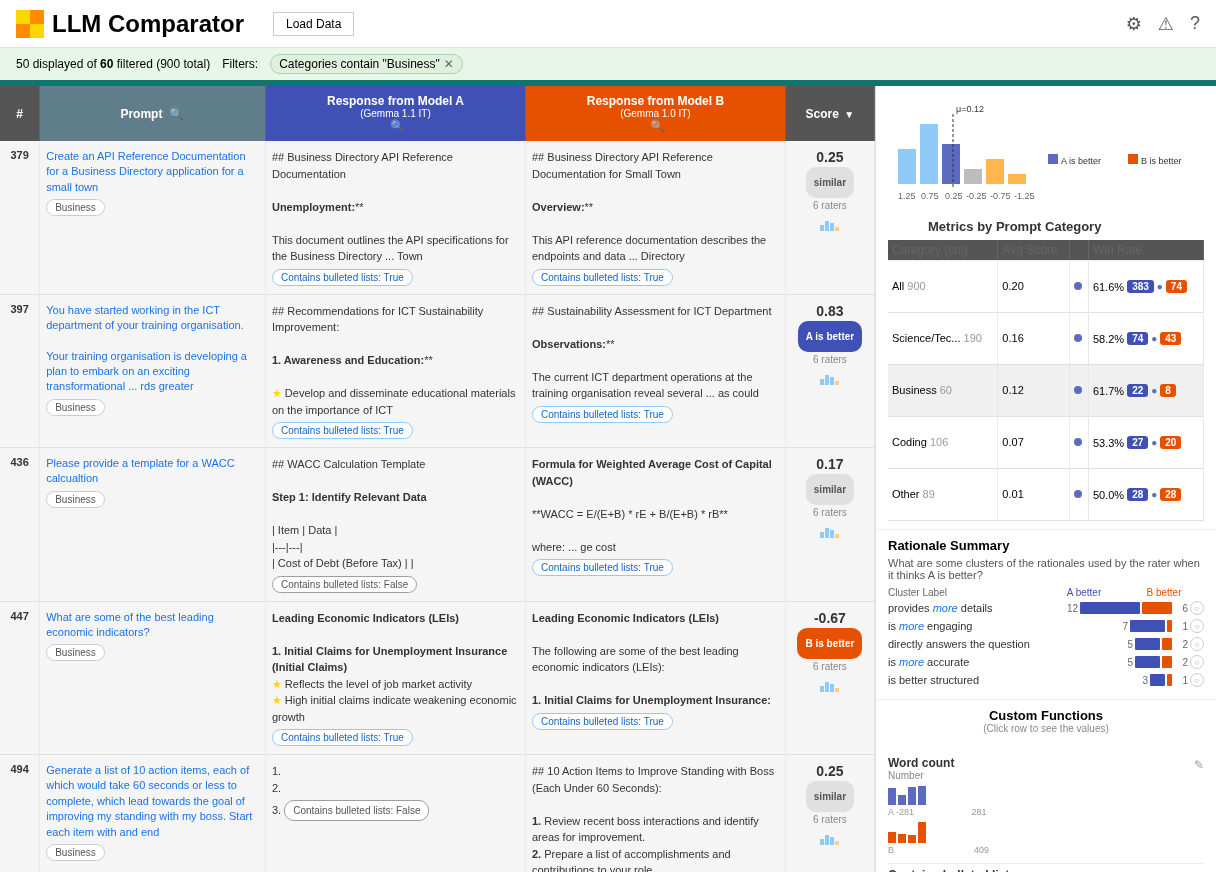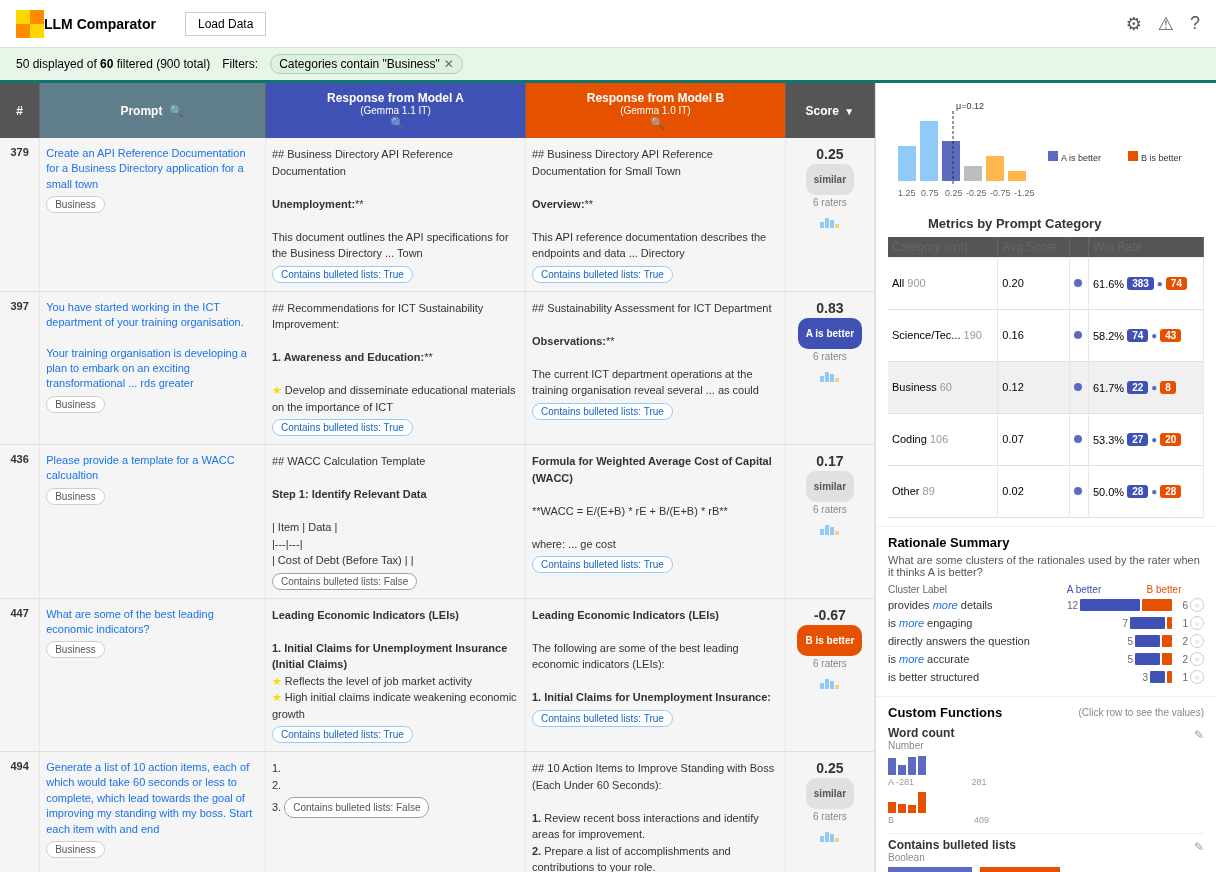--- a/index.html
+++ b/index.html
@@ -3,32 +3,32 @@
   <meta charset="utf-8">
   <style>
     * { box-sizing: border-box; margin: 0; padding: 0; }
     body { font-family: Arial, sans-serif; font-size: 12px; background: #f5f5f5; overflow: hidden; }
 
     
     .header {
       display: flex; align-items: center; background: white;
       padding: 8px 16px; border-bottom: 1px solid #ddd; height: 48px;
     }
-    .header-logo { display: flex; align-items: center; font-size: 14px; font-weight: bold; }
+    .header-logo { display: flex; align-items: center; gap: 8px; font-size: 24px; font-weight: bold; }
     .logo-icon { width: 28px; height: 28px; background: linear-gradient(135deg, #ffd700 50%, #ff8c00 50%); border-radius: 4px; }
     .header-btn {
       margin-left: 29px; padding: 4px 12px; background: white; border: 1px solid #ccc;
       border-radius: 0; cursor: pointer; font-size: 12px;
     }
     .header-icons { margin-left: auto; display: flex; gap: 16px; align-items: center; }
     .icon-btn { cursor: pointer; font-size: 18px; color: #555; }
 
     
     .sub-header {
-      background: #e8f5e9; border-bottom: 3px solid #0f766e;
+      background: #e8f5e9; border-bottom: 6px solid #0f766e;
       padding: 6px 16px; display: flex; align-items: center; gap: 12px; font-size: 12px;
     }
     .filter-badge {
       background: #e0f0e0; border: 1px solid #a5d6a7; border-radius: 12px;
       padding: 2px 8px; display: flex; align-items: center; gap: 4px;
     }
     .filter-x { cursor: pointer; color: #666; }
 
     
     .main { display: flex; height: calc(872px - 48px - 32px); }
@@ -418,21 +418,21 @@
       <div class="win-rate-cell">
         <span>53.3%</span>
         <span class="win-badge win-a">27</span>
         <span style="font-size:10px;color:#5c6bc0;">●</span>
         <span class="win-badge win-b">20</span>
       </div>
     </td>
   </tr>
             <tr>
     <td>Other <span style="color:#999">89</span></td>
-    <td>0.02</td>
+    <td>0.01</td>
     <td><span class="dot" style="background:#5c6bc0;"></span></td>
     <td>
       <div class="win-rate-cell">
         <span>50.0%</span>
         <span class="win-badge win-a">28</span>
         <span style="font-size:10px;color:#5c6bc0;">●</span>
         <span class="win-badge win-b">28</span>
       </div>
     </td>
   </tr>
@@ -496,21 +496,21 @@
       <div class="bar-a" style="width:15px;"></div>
       <div class="bar-b" style="width:5px;"></div>
       <span class="bar-num">1</span>
     </div>
     <span class="circle-btn">○</span>
   </div>
         </div>
     </div>
 
     <div class="right-section">
-      <div style="display:flex;justify-content:space-between;align-items:center;margin-bottom:6px;">
+      <div style="display:flex;justify-content:space-between;align-items:center;margin-bottom:22px;flex-direction:column;">
         <span class="custom-func-title">Custom Functions</span>
         <span class="custom-func-hint">(Click row to see the values)</span>
       </div>
       <div id="custom-func-items">
           <div class="func-item">
     <div style="display:flex;justify-content:space-between;align-items:flex-start;">
       <div>
         <div class="func-name">Word count</div>
         <div class="func-type">Number</div>
       </div>

